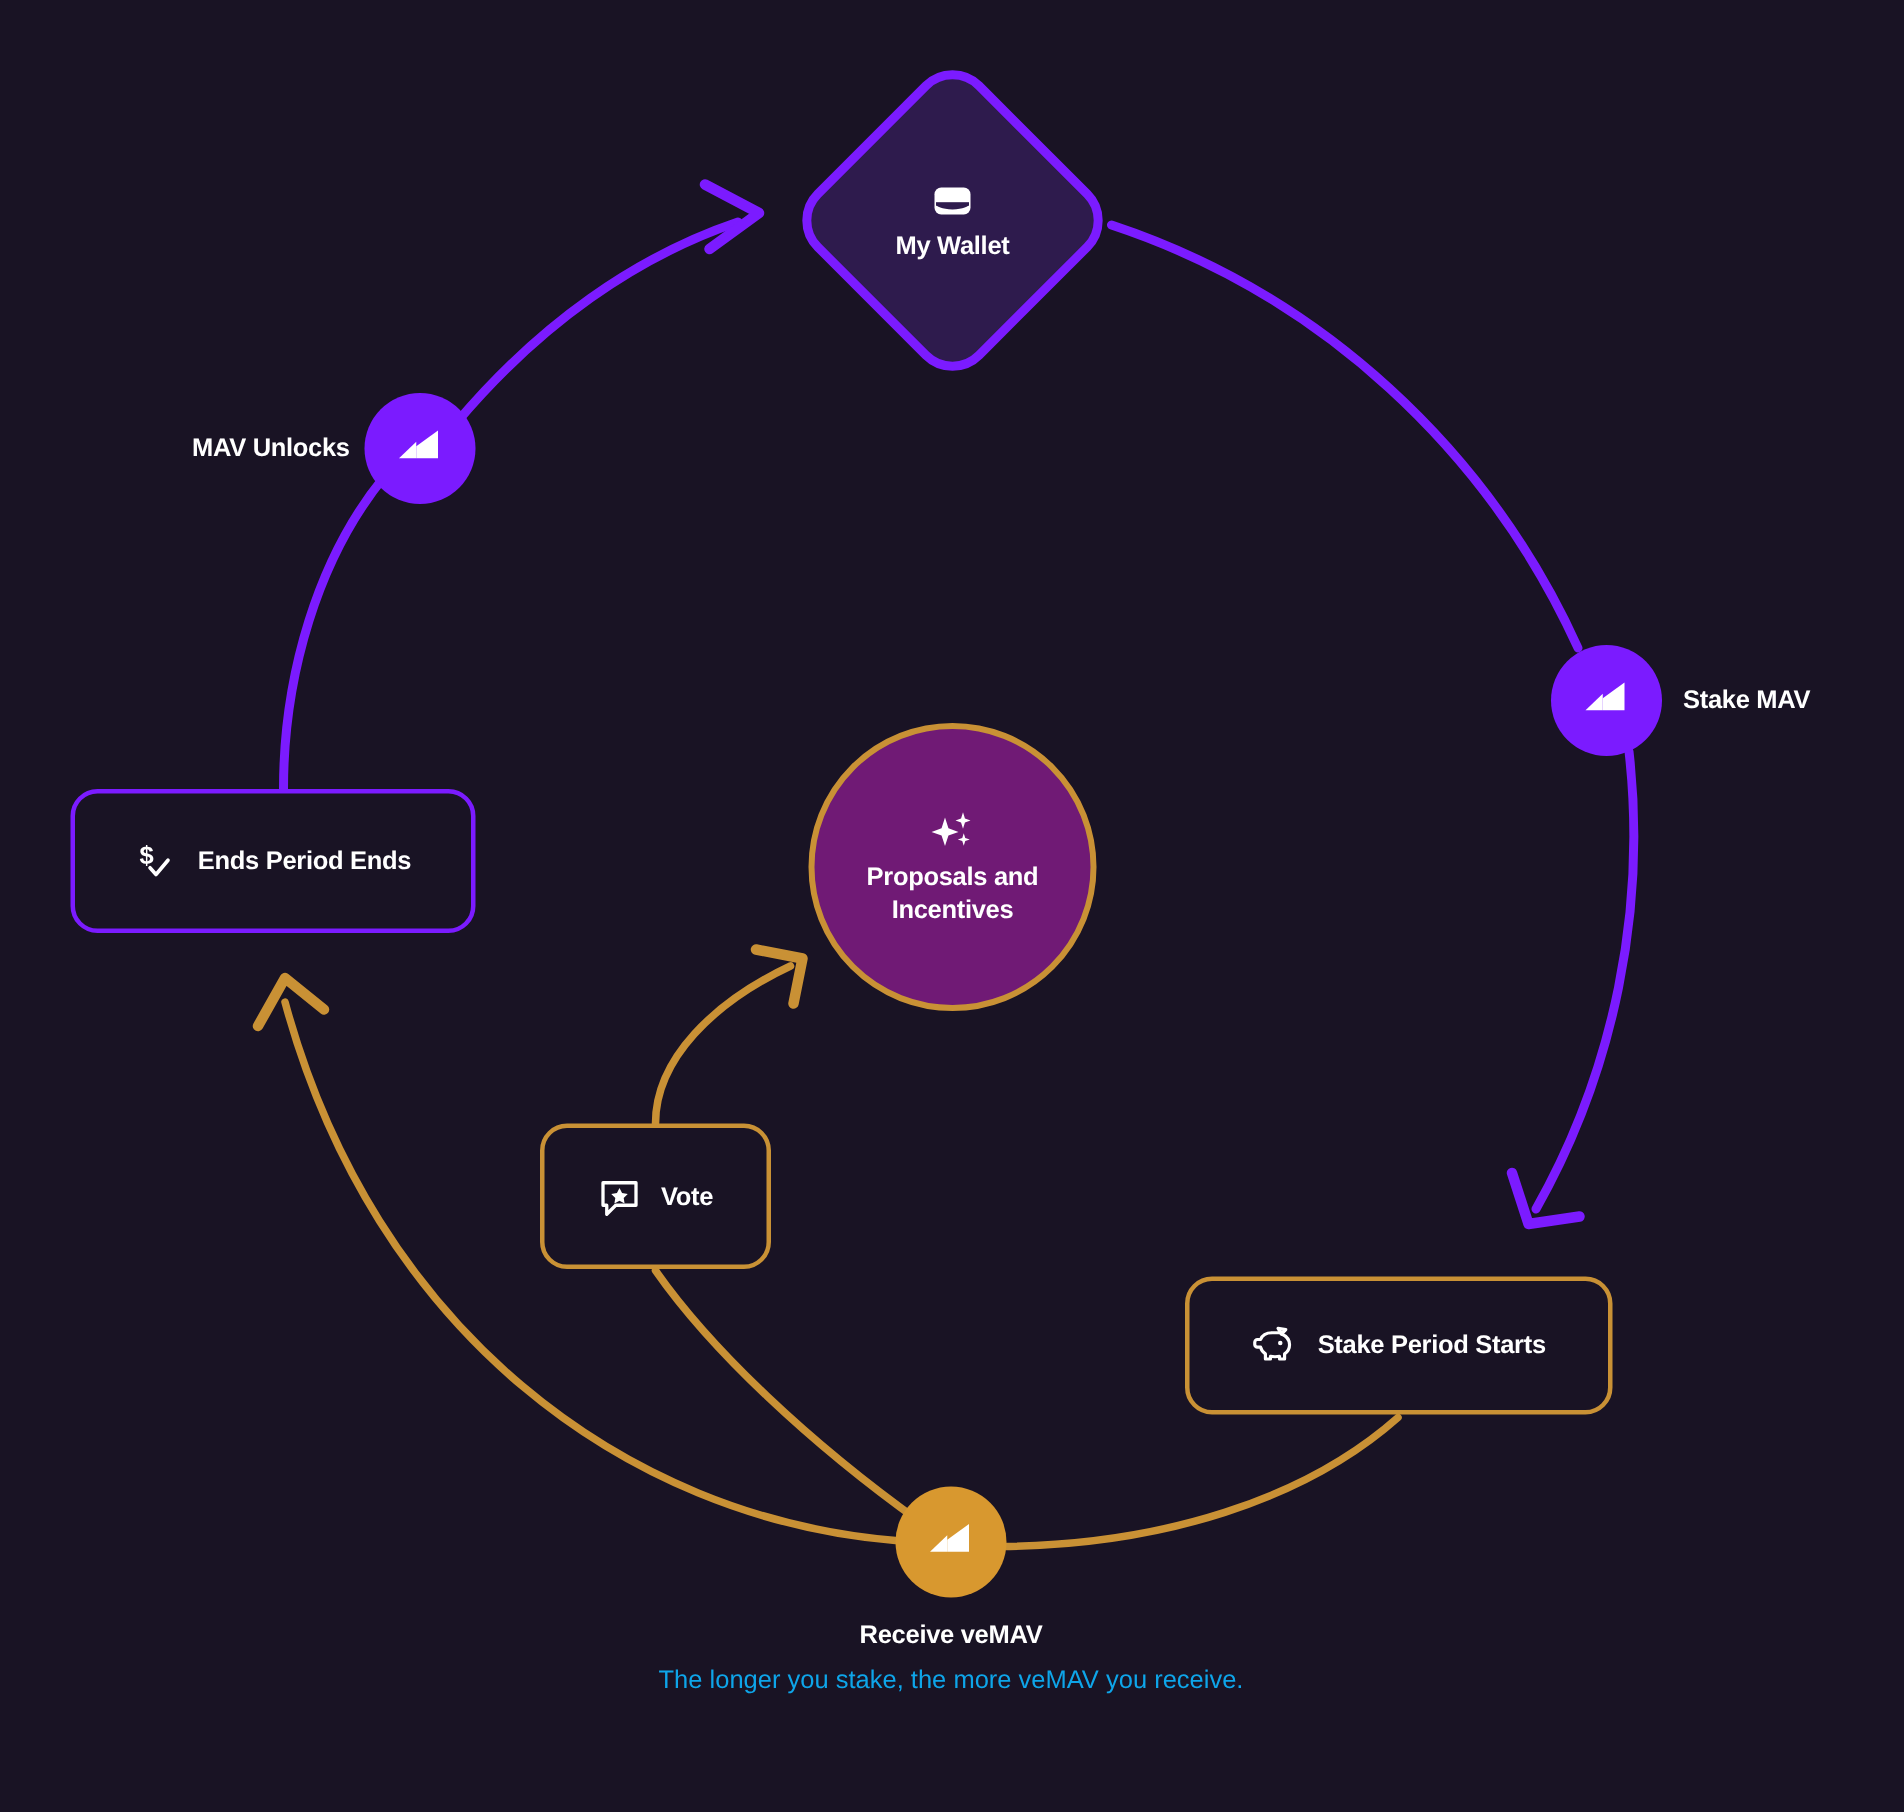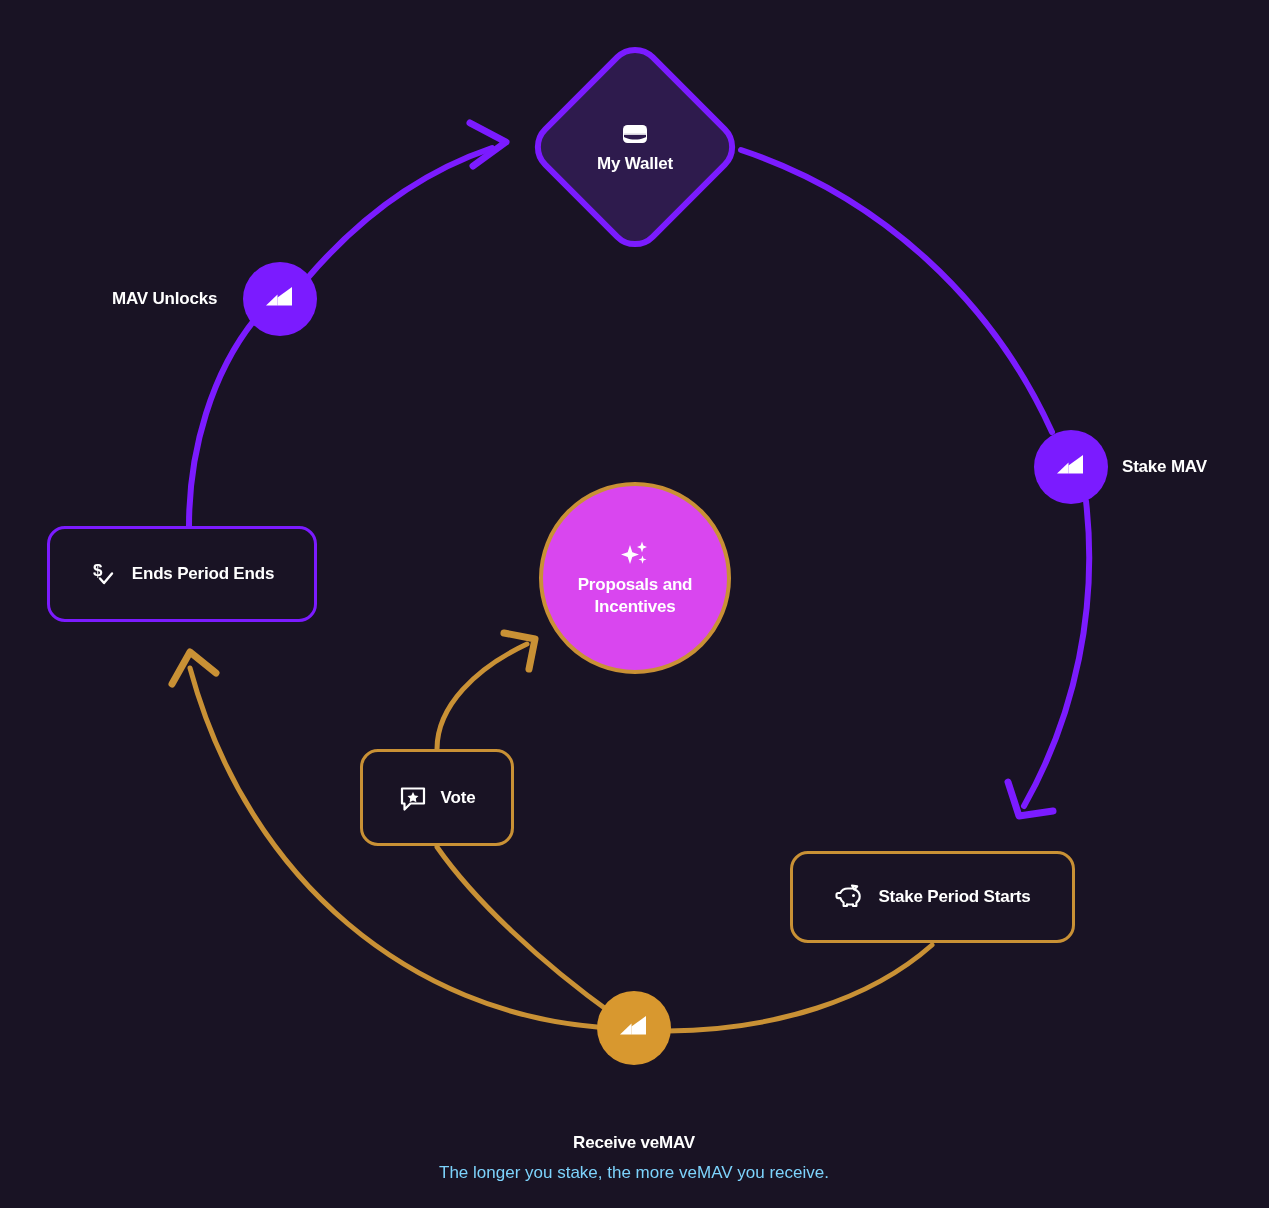--- a/index.html
+++ b/index.html
@@ -107,21 +107,21 @@
   }
 
   
   #node-proposals {
     left: 539px;
     top: 482px;
     width: 192px;
     height: 192px;
     border-radius: 50%;
     border: 4px solid #C99135;
-    background: #d946ef;
+    background: #701a75;
     display: flex;
     flex-direction: column;
     align-items: center;
     justify-content: center;
     gap: 4px;
     box-sizing: border-box;
   }
   #node-proposals .node-label {
     font-size: 17px;
     font-weight: bold;
@@ -162,46 +162,46 @@
 
   
   .float-label {
     position: absolute;
     font-size: 17px;
     font-weight: bold;
     letter-spacing: -0.2px;
     white-space: nowrap;
   }
   #label-mav-unlocks {
-    left: 112px;
+    left: 128px;
     top: 289px;
   }
   #label-stake-mav {
     left: 1122px;
     top: 457px;
     text-align: right;
   }
   #group-receive-vemav {
     position: absolute;
     left: 434px;
-    top: 1133px;
+    top: 1080px;
     width: 400px;
     text-align: center;
   }
   #group-receive-vemav .rv-title {
     font-size: 17px;
     font-weight: bold;
     letter-spacing: -0.2px;
     margin-bottom: 7px;
   }
   #group-receive-vemav .rv-sub {
     font-size: 17px;
     font-weight: normal;
     line-height: 1.5;
-    color: #7dd3fc;
+    color: #0ea5e9;
   }
 
   .icon { display: inline-flex; align-items: center; justify-content: center; }
 </style>
 </head>
 <body>
 
 <div id="stage">
 
   <svg class="edges" viewBox="0 0 1269 1208" width="1269" height="1208" fill="none">

